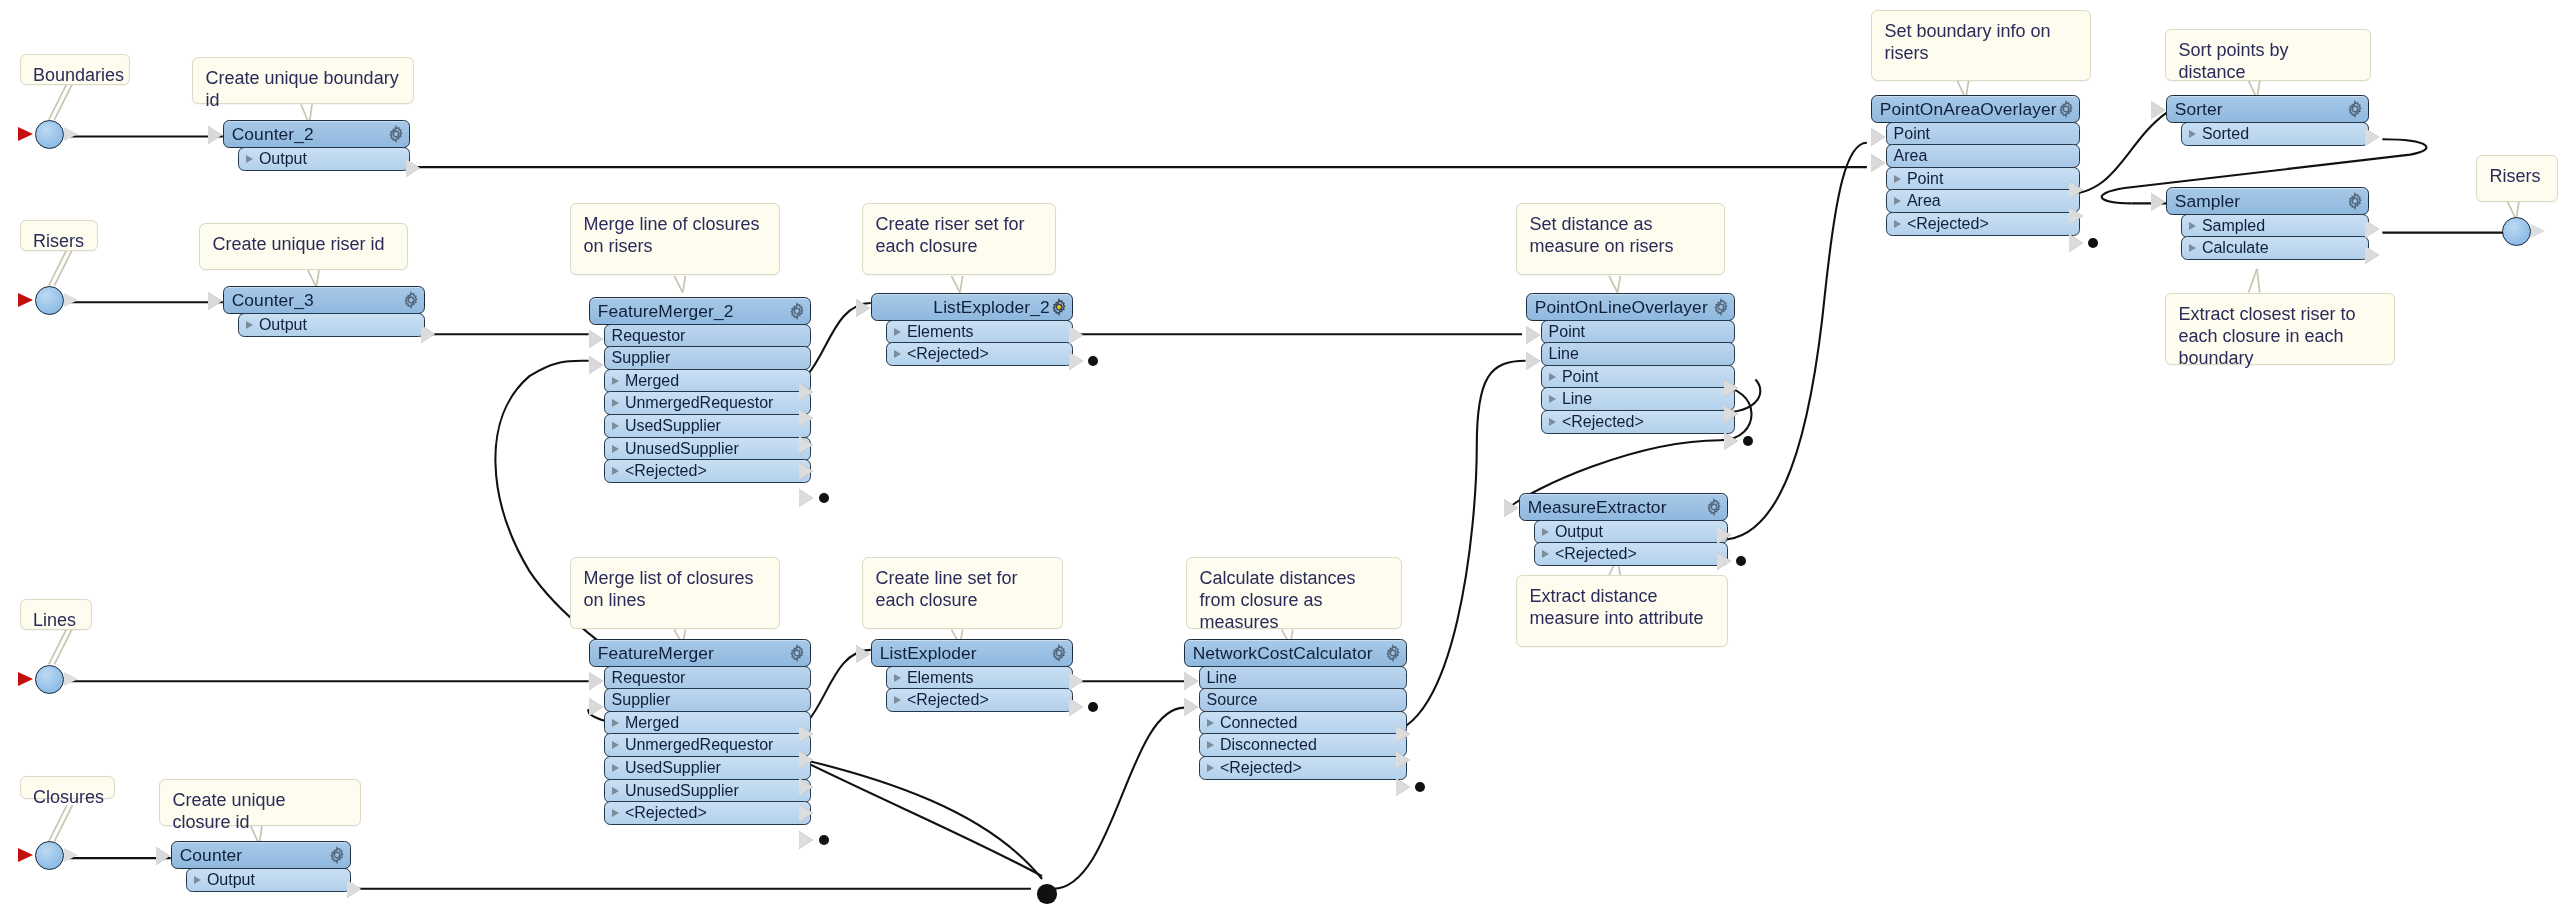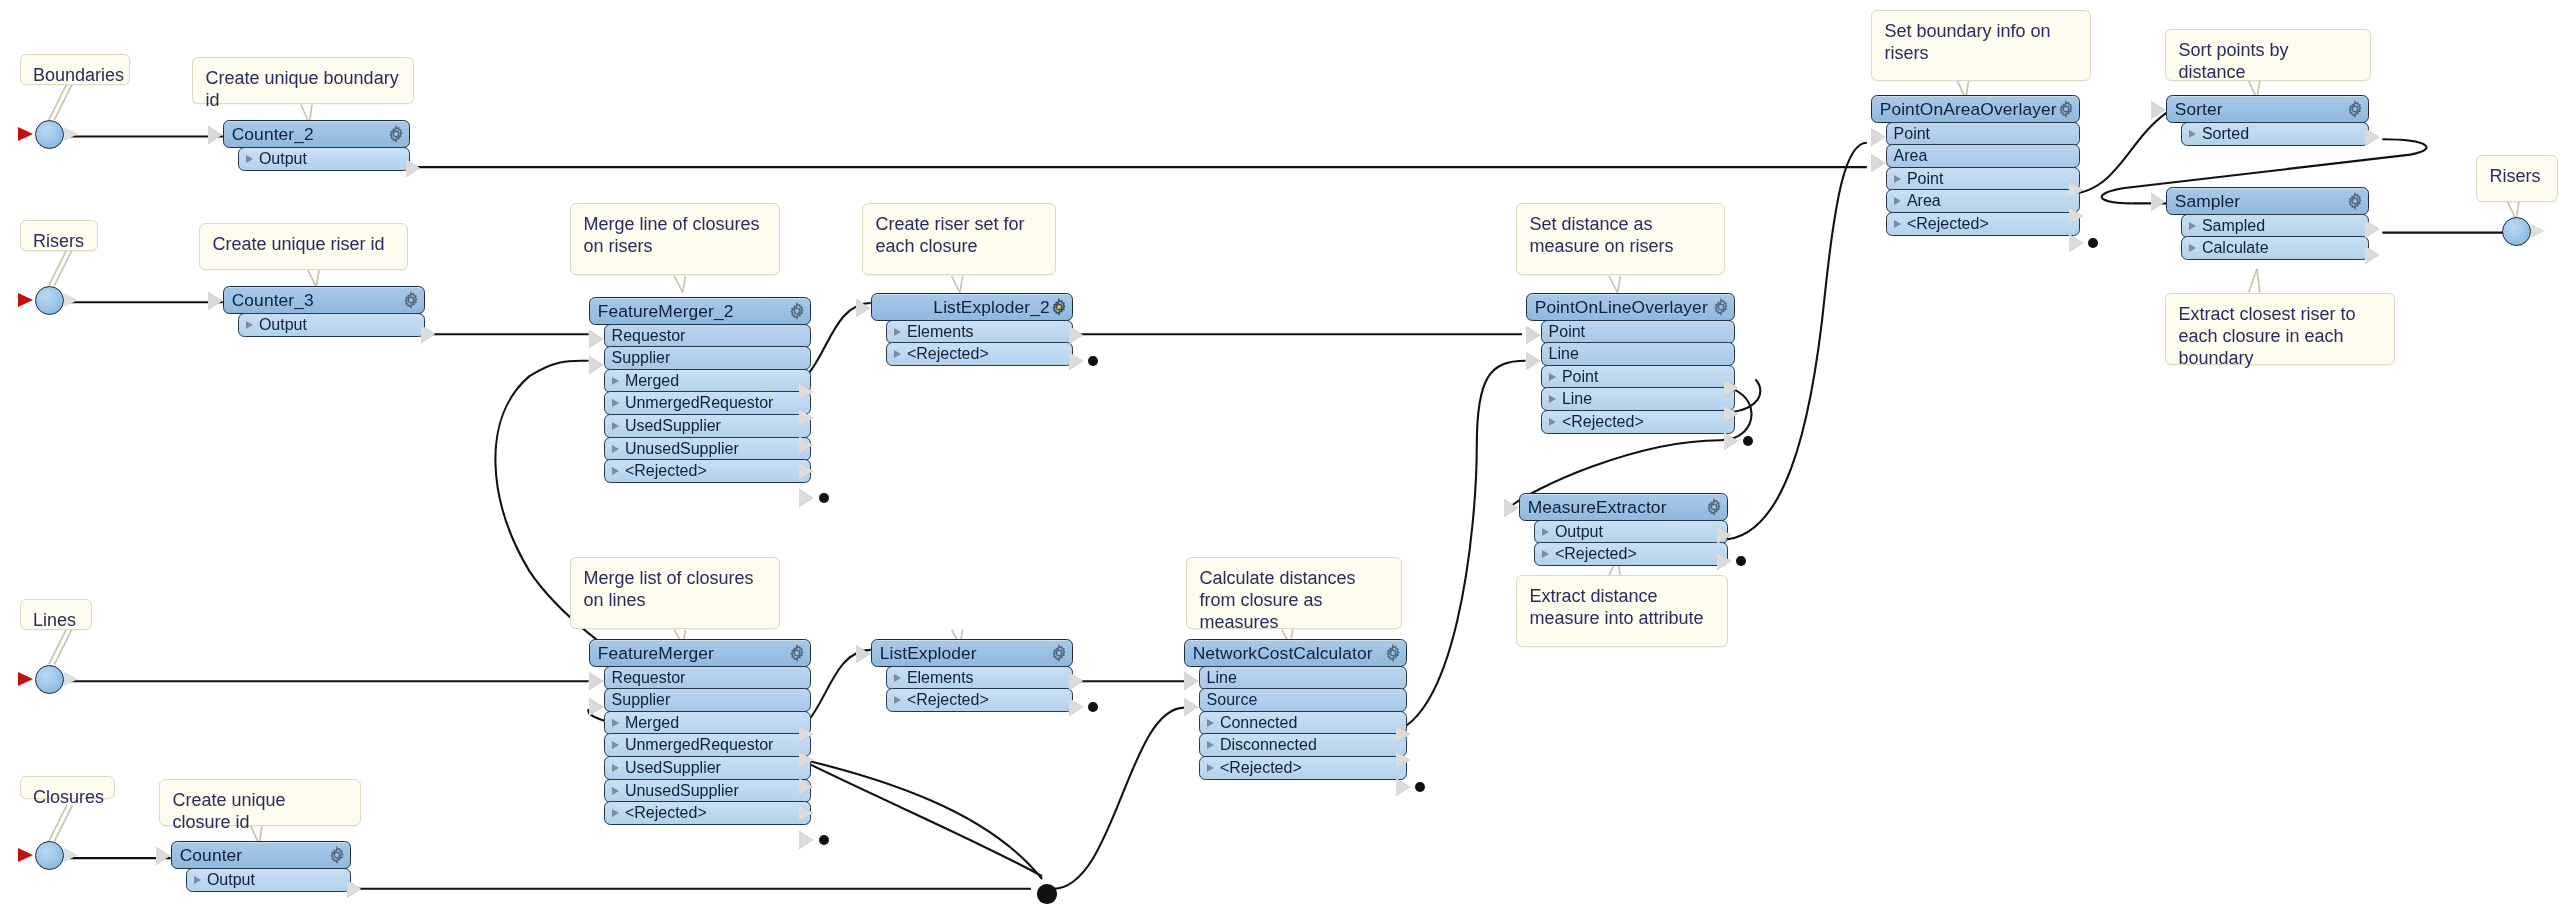--- a/index.html
+++ b/index.html
@@ -252,20 +252,23 @@
 
   <div class="annot" style="left:570px;top:203px;width:210px;height:72px;">
     <span>Merge line of closures on risers</span>
   </div>
   <div class="annot" style="left:570px;top:557px;width:210px;height:72px;">
     <span>Merge list of closures on lines</span>
   </div>
   <div class="annot" style="left:862px;top:203px;width:194px;height:72px;">
     <span>Create riser set for each closure</span>
   </div>
+  <div class="annot" style="left:862px;top:557px;width:201px;height:72px;">
+    <span>Create line set for each closure</span>
+  </div>
   <div class="annot" style="left:1186px;top:557px;width:216px;height:72px;">
     <span>Calculate distances from closure as measures</span>
   </div>
   <div class="annot" style="left:1516px;top:203px;width:209px;height:72px;">
     <span>Set distance as measure on risers</span>
   </div>
   <div class="annot" style="left:1516px;top:575px;width:212px;height:72px;">
     <span>Extract distance measure into attribute</span>
   </div>
   <div class="annot" style="left:1871px;top:9.8px;width:220px;height:71px;">

